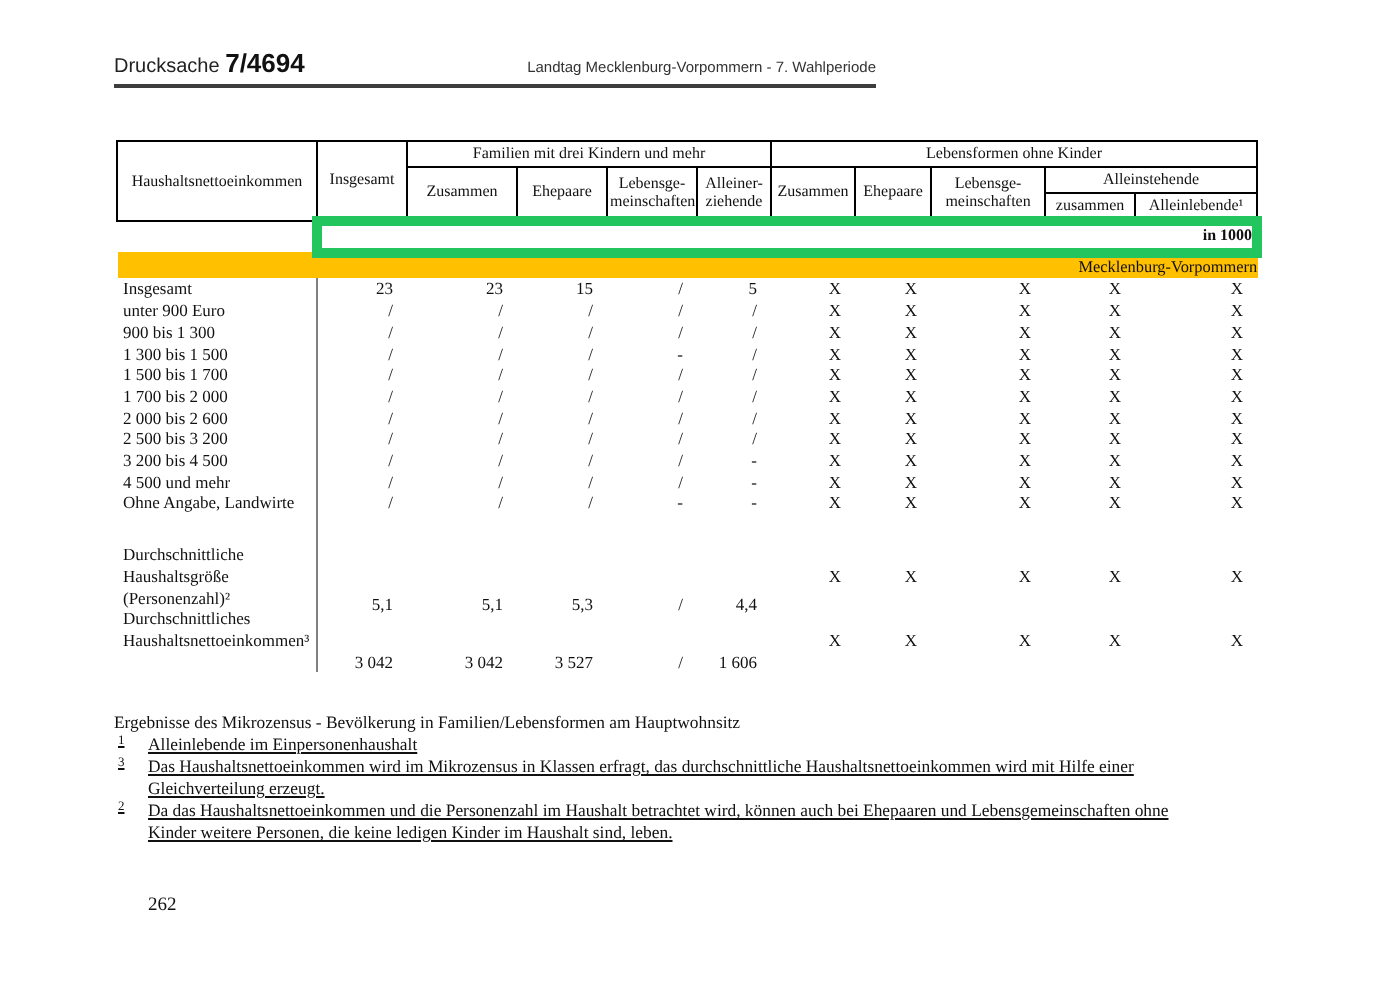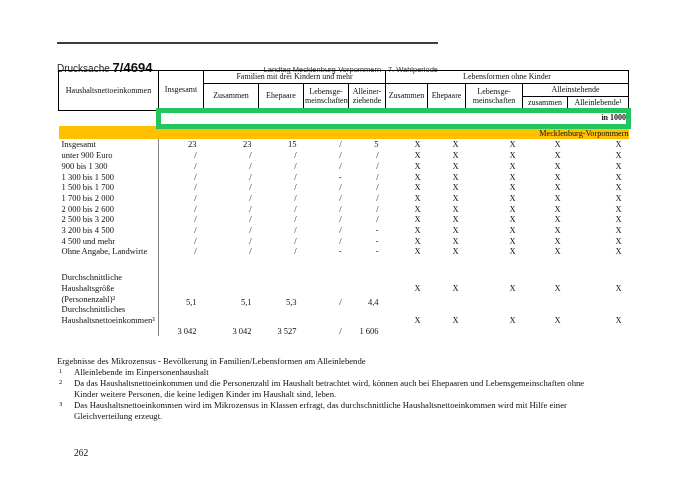--- a/index.html
+++ b/index.html
@@ -7,21 +7,21 @@
   .page {
     position:relative; width:700px; height:495px; background:#ffffff;
     font-family:"Liberation Serif", serif; color:#111; overflow:hidden;
   }
   
   .phead {
     position:absolute; left:57px; top:24px; width:381px;
     display:flex; justify-content:space-between; align-items:flex-end;
     font-family:"Liberation Sans", sans-serif;
   }
-  .doc-ref { font-size:10px; color:#222;margin-top:36px; }
+  .doc-ref { font-size:10px; color:#222; }
   .doc-ref b { font-size:13px; font-weight:bold; color:#111; }
   .phead-right { font-size:7.5px; color:#333; padding-bottom:1px; }
   .phead-rule { position:absolute; left:57px; top:42px; width:381px; border-top:2px solid #3d3d3d; }
 
   
   table.main {
     position:absolute; left:58px; top:70px; width:570px;
     border-collapse:collapse; table-layout:fixed;
     font-size:8.5px; line-height:10.7px;
   }
@@ -41,21 +41,21 @@
   td.val { text-align:right; padding-right:7px; }
   tr.br td { height:10.7px; }
   tr.spacer td { height:15px; }
   tr.sr td { height:10.5px; }
   td.vlow span { position:relative; top:3px; }
   
   .footnotes {
     position:absolute; left:57px; top:356px; width:552px;
     font-size:8.7px; line-height:11px; color:#111;
   }
-  .fn-item { display:flex; }
+  .fn-item { display:flex;text-decoration:underline; }
   .fn-marker { width:17px; flex:0 0 17px; font-size:6.5px; vertical-align:super; position:relative; top:-2px; padding-left:2px; }
   .fn-text { flex:1; }
   .pageno { position:absolute; left:74px; top:448px; font-size:9.5px; }
 </style>
 </head>
 <body>
 
 <div class="page">
 
   <div class="phead">
@@ -347,32 +347,32 @@
           <td class="val"></td>
           <td class="val"></td>
           <td class="val"></td>
           <td class="val"></td>
           <td class="val"></td>
         </tr>
       </tbody>
   </table>
 
   <div class="footnotes">
-    <div class="fn-source">Ergebnisse des Mikrozensus - Bevölkerung in Familien/Lebensformen am Alleinlebende</div>
+    <div class="fn-source">Ergebnisse des Mikrozensus - Bevölkerung in Familien/Lebensformen am Hauptwohnsitz</div>
     <div id="fn-items">
         <div class="fn-item">
           <span class="fn-marker">1</span>
           <span class="fn-text">Alleinlebende im Einpersonenhaushalt</span>
         </div>
         <div class="fn-item">
+          <span class="fn-marker">3</span>
+          <span class="fn-text">Das Haushaltsnettoeinkommen wird im Mikrozensus in Klassen erfragt, das durchschnittliche Haushaltsnettoeinkommen wird mit Hilfe einer Gleichverteilung erzeugt.</span>
+        </div>
+        <div class="fn-item">
           <span class="fn-marker">2</span>
           <span class="fn-text">Da das Haushaltsnettoeinkommen und die Personenzahl im Haushalt betrachtet wird, können auch bei Ehepaaren und Lebensgemeinschaften ohne Kinder weitere Personen, die keine ledigen Kinder im Haushalt sind, leben.</span>
         </div>
-        <div class="fn-item">
-          <span class="fn-marker">3</span>
-          <span class="fn-text">Das Haushaltsnettoeinkommen wird im Mikrozensus in Klassen erfragt, das durchschnittliche Haushaltsnettoeinkommen wird mit Hilfe einer Gleichverteilung erzeugt.</span>
-        </div>
       </div>
   </div>
 
   <div class="pageno">262</div>
 
 </div>
 
 </body></html>

